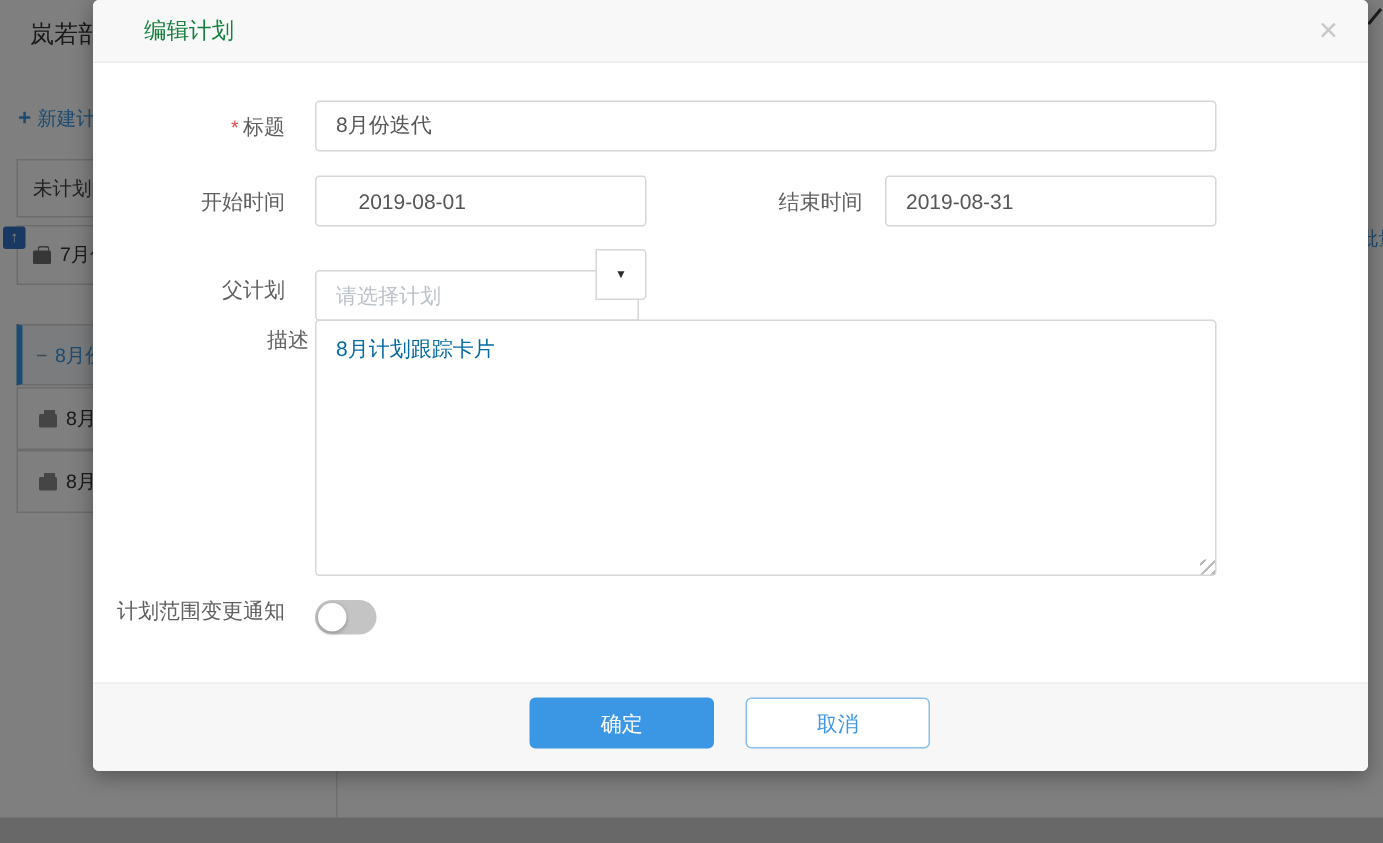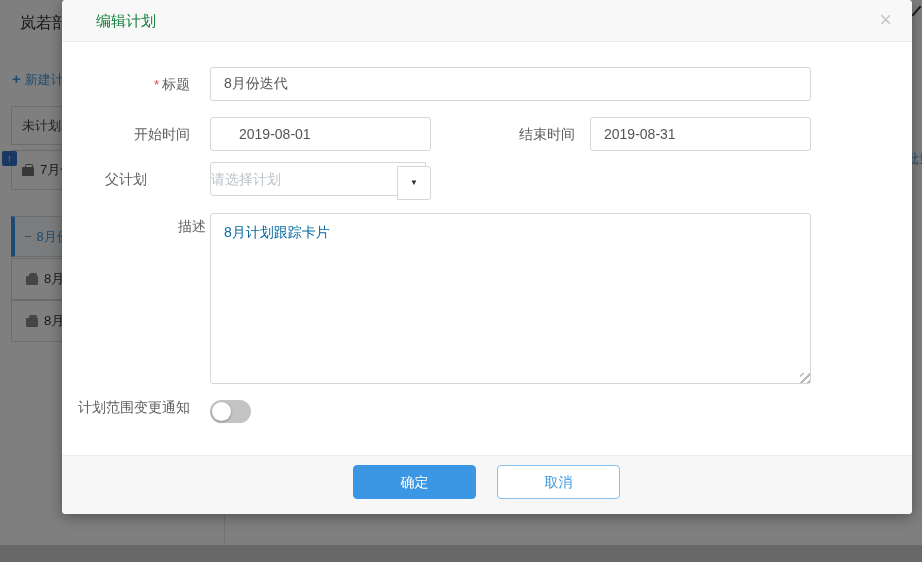--- a/index.html
+++ b/index.html
@@ -38,22 +38,22 @@
 
   .f-label { position:absolute; width:128px; text-align:right; font-size:14px; color:#5f5f5f; line-height:34px; height:34px; white-space:nowrap; }
   .req { color:#e64545; margin-right:3px; font-size:13px; }
   .t-input { position:absolute; height:34px; border:1px solid #d6d6d6; border-radius:3px; padding:0 13px; font-size:14px; color:#555; font-family:"Liberation Sans","DejaVu Sans",sans-serif; background:#fff; outline:none; }
   .in-title { left:148px; top:67px; width:601px; }
   .lb-title { left:0; top:67px; }
   .lb-start { left:0; top:117px; }
   .in-start { left:148px; top:117px; width:221px;padding-left:28px; }
   .lb-end   { left:385px; top:117px; }
   .in-end   { left:528px; top:117px; width:221px; }
-  .lb-parent{ left:0; top:162px;text-align:center; }
-  .select-box { position:absolute; left:148px; top:162px; width:216px; height:34px; border:1px solid #d6d6d6; border-radius:3px 0 0 3px; background:#fff; line-height:32px; font-size:14px; color:#bcc2c9; cursor:pointer; }
+  .lb-parent{ left:0; top:176px; }
+  .select-box { position:absolute; left:148px; top:180px; width:216px; height:34px; border:1px solid #d6d6d6; border-radius:3px 0 0 3px; background:#fff; line-height:32px; padding-left:13px; font-size:14px; color:#bcc2c9; cursor:pointer; }
   .select-arrow { position:absolute; left:335px; top:166px; width:34px; height:34px; border:1px solid #d6d6d6; border-radius:0 3px 3px 0; background:#fff; text-align:center; line-height:32px; font-size:8px; color:#2b2b2b; cursor:pointer; }
   .lb-desc { left:0; top:216px; line-height:20px; height:20px;margin-left:16px; }
   .t-area { position:absolute; left:148px; top:213px; width:601px; height:171px; border:1px solid #d6d6d6; border-radius:3px; padding:8px 13px; font-size:14px; color:#0369a1; line-height:20px; resize:none; outline:none; font-family:"Liberation Sans","DejaVu Sans",sans-serif; }
   .resize-grip { position:absolute; left:738px; top:373px; width:10px; height:10px; background:repeating-linear-gradient(135deg, transparent 0 2px, #b9b9b9 2px 3.5px, transparent 3.5px 5px); pointer-events:none; }
   .lb-toggle { left:0; top:395px; line-height:24px; height:24px; }
   .toggle { position:absolute; left:148px; top:400px; width:41px; height:23px; border-radius:12px; background:#c4c4c4; cursor:pointer; }
   .toggle .knob { position:absolute; left:2px; top:2px; width:19px; height:19px; border-radius:50%; background:#fff; box-shadow:0 1px 3px rgba(0,0,0,0.3); }
 
   .modal-footer { position:absolute; left:0; top:455px; width:850px; height:59px; background:#f7f7f7; border-top:1px solid #ededed; }
   .btn { position:absolute; top:9px; width:123px; height:34px; border-radius:4px; font-size:14px; text-align:center; line-height:32px; cursor:pointer; font-family:"Liberation Sans","DejaVu Sans",sans-serif; }

